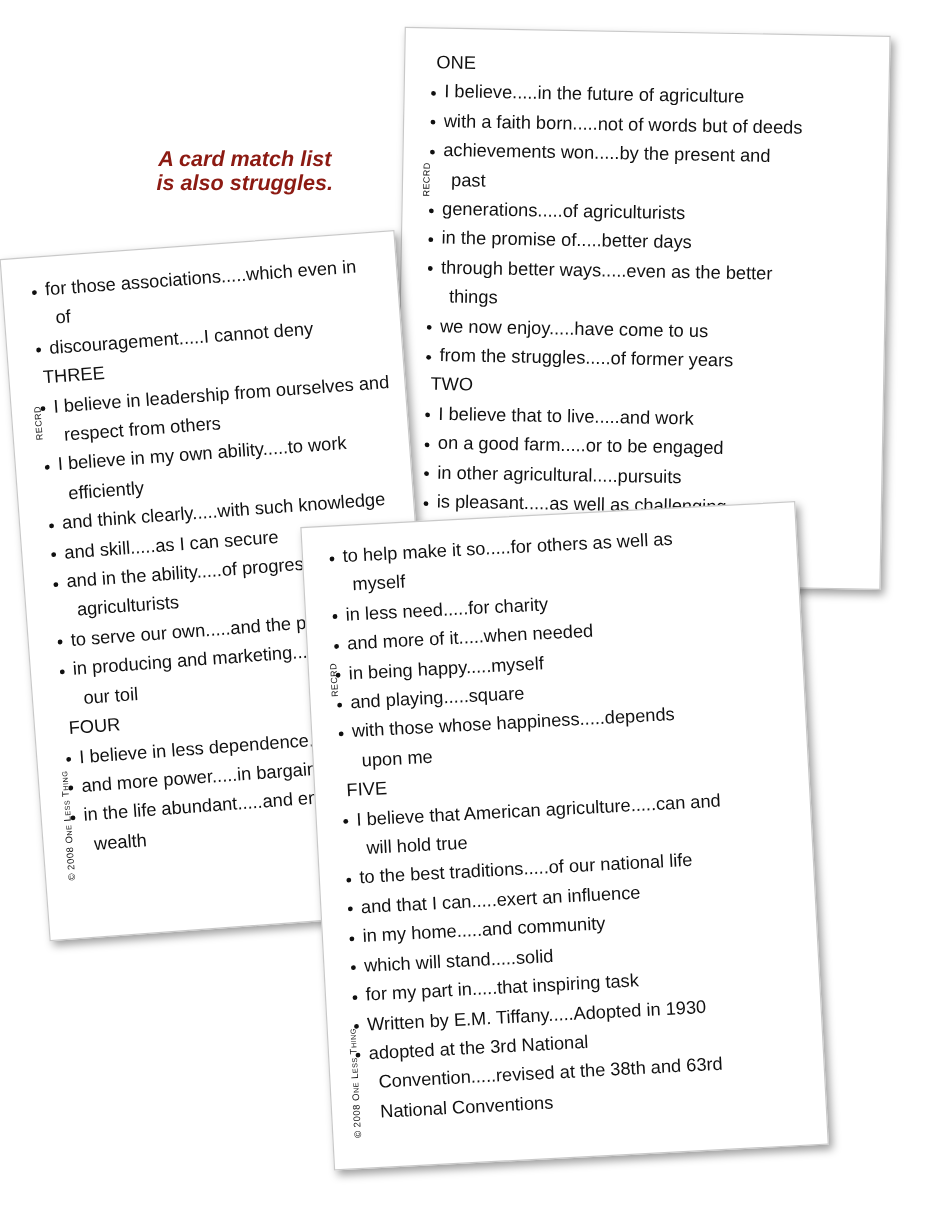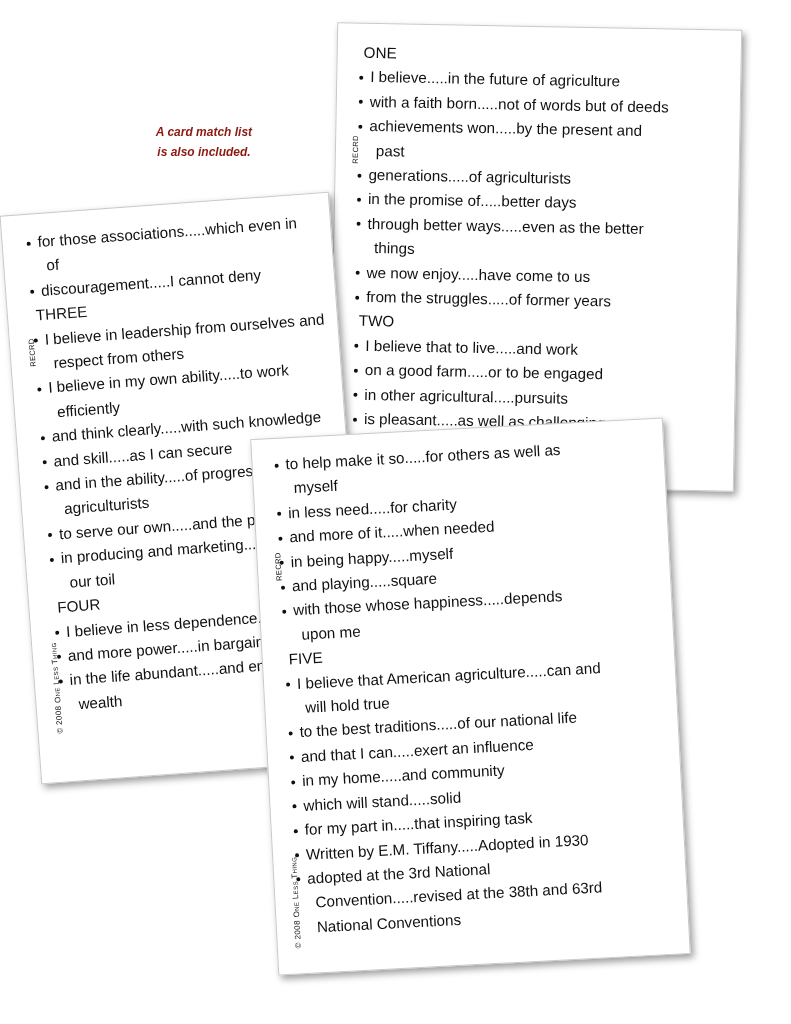--- a/index.html
+++ b/index.html
@@ -123,21 +123,21 @@
   
   #promo {
     position: absolute;
     left: 104px;
     top: 122px;
     width: 200px;
     text-align: center;
     color: #8c1a12;
     font-weight: bold;
     font-style: italic;
-    font-size: 12px;
+    font-size: 18px;
     line-height: 20px;
     font-family: "Liberation Sans", sans-serif;
   }
   #promo div { white-space: nowrap; }
 </style>
 </head>
 <body>
 
 <div id="stage">
 
@@ -221,16 +221,16 @@
           <li class="bullet">Written by E.M. Tiffany.....Adopted in 1930</li>
           <li class="bullet">adopted at the 3rd National</li>
           <li class="cont">Convention.....revised at the 38th and 63rd</li>
           <li class="cont">National Conventions</li>
         </ul>
     </div>
   </div>
 
   <div id="promo" style="color: rgb(140, 26, 18);">
     <div>A card match list</div>
-    <div>is also included.</div>
+    <div>is also struggles.</div>
   </div>
 
 </div>
 
 </body></html>

